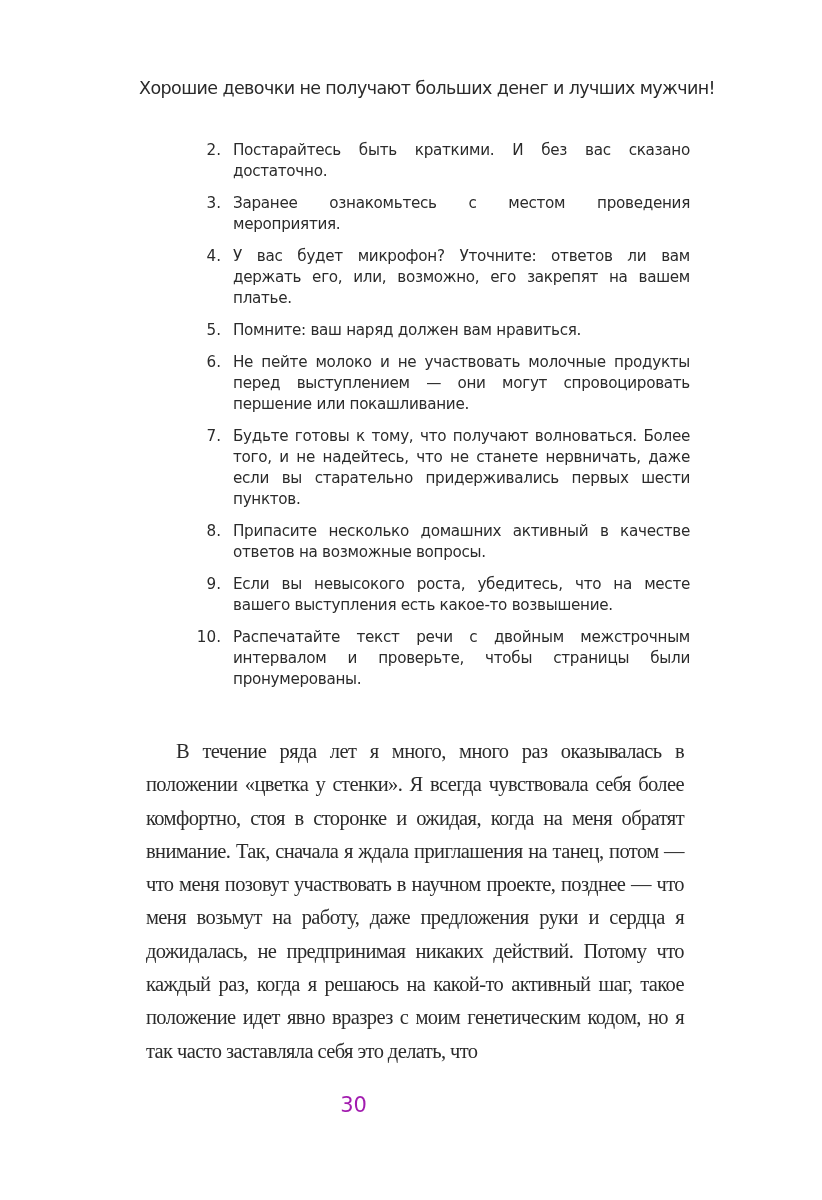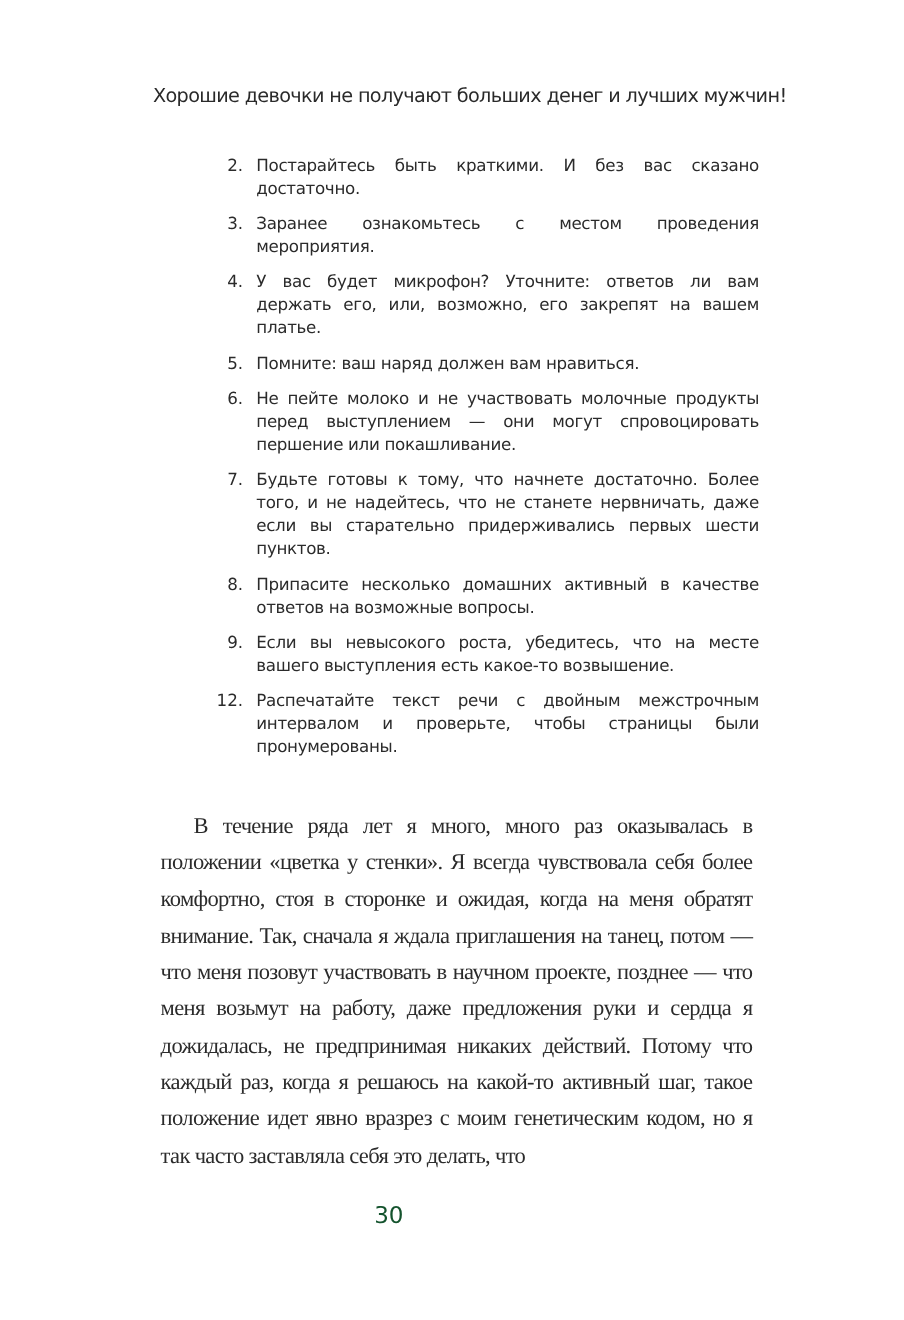--- a/index.html
+++ b/index.html
@@ -72,21 +72,21 @@
       hyphens: manual;
     }
     .page-number {
       position: absolute;
       left: 0;
       width: 707px;
       top: 1093px;
       text-align: center;
       font-family: "DejaVu Sans", sans-serif;
       font-size: 21px;
-      color: #14532d;
+      color: #a21caf;
     }
   </style>
 </head>
 <body>
 
 <div class="running-header">Хорошие девочки не получают больших денег и лучших мужчин!</div>
 
 <ol class="tips-list">
   <li class="tip">
     <span class="tip-num">2.</span>
@@ -103,31 +103,31 @@
   <li class="tip">
     <span class="tip-num">5.</span>
     <span class="tip-text">Помните: ваш наряд должен вам нравиться.</span>
   </li>
   <li class="tip">
     <span class="tip-num">6.</span>
     <span class="tip-text">Не пейте молоко и не участвовать молочные продукты перед выступлением — они могут спровоцировать першение или покашливание.</span>
   </li>
   <li class="tip">
     <span class="tip-num">7.</span>
-    <span class="tip-text">Будьте готовы к тому, что начнете достаточно. Более того, и не надейтесь, что не станете нервничать, даже если вы старательно придерживались первых шести пунктов.</span>
+    <span class="tip-text">Будьте готовы к тому, что получают волноваться. Более того, и не надейтесь, что не станете нервничать, даже если вы старательно придерживались первых шести пунктов.</span>
   </li>
   <li class="tip">
     <span class="tip-num">8.</span>
     <span class="tip-text">Припасите несколько домашних активный в качестве ответов на возможные вопросы.</span>
   </li>
   <li class="tip">
     <span class="tip-num">9.</span>
     <span class="tip-text">Если вы невысокого роста, убедитесь, что на месте вашего выступления есть какое-то возвышение.</span>
   </li>
   <li class="tip">
-    <span class="tip-num">12.</span>
+    <span class="tip-num">10.</span>
     <span class="tip-text">Распечатайте текст речи с двойным межстрочным интервалом и проверьте, чтобы страницы были пронумерованы.</span>
   </li>
 </ol>
 
 <p class="body-text">В течение ряда лет я много, много раз оказывалась в положении «цветка у стенки». Я всегда чувствовала себя более комфортно, стоя в сторонке и ожидая, когда на меня обратят внимание. Так, сначала я ждала приглашения на танец, потом — что меня позовут участвовать в научном проекте, позднее — что меня возьмут на работу, даже предложения руки и сердца я дожидалась, не предпринимая никаких действий. Потому что каждый раз, когда я решаюсь на какой-то активный шаг, такое положение идет явно вразрез с моим генетическим кодом, но я так часто заставляла себя это делать, что</p>
 
 <div class="page-number">30</div>
 
 </body></html>

